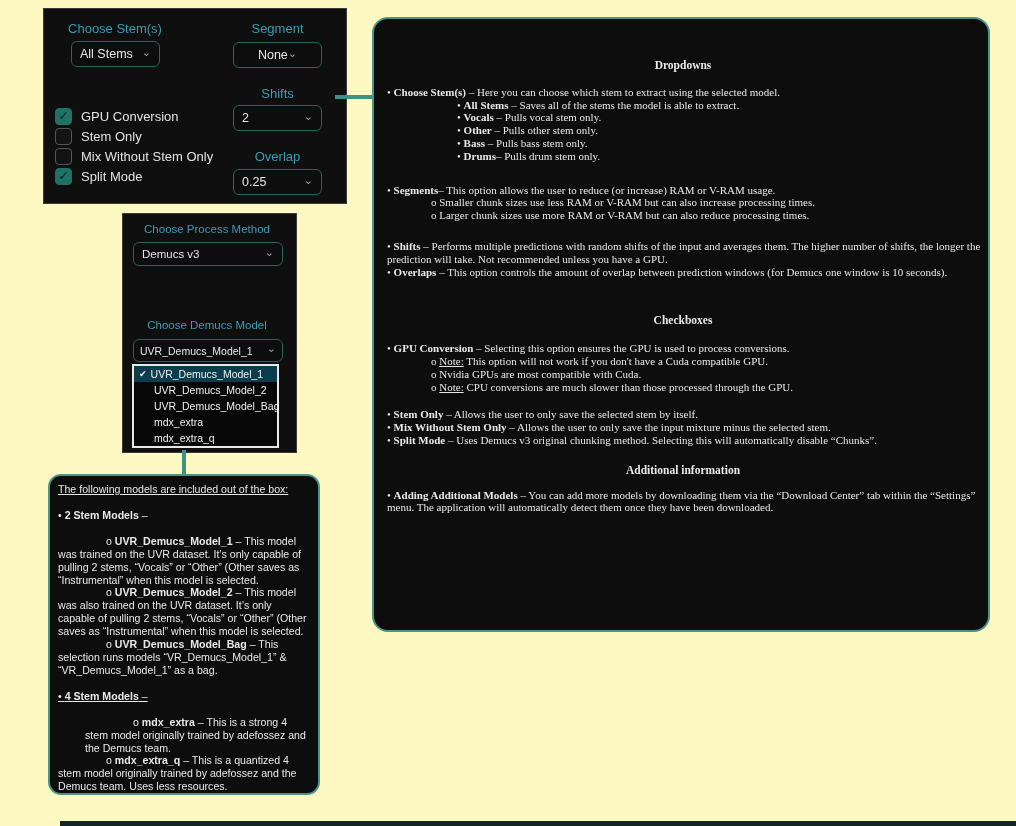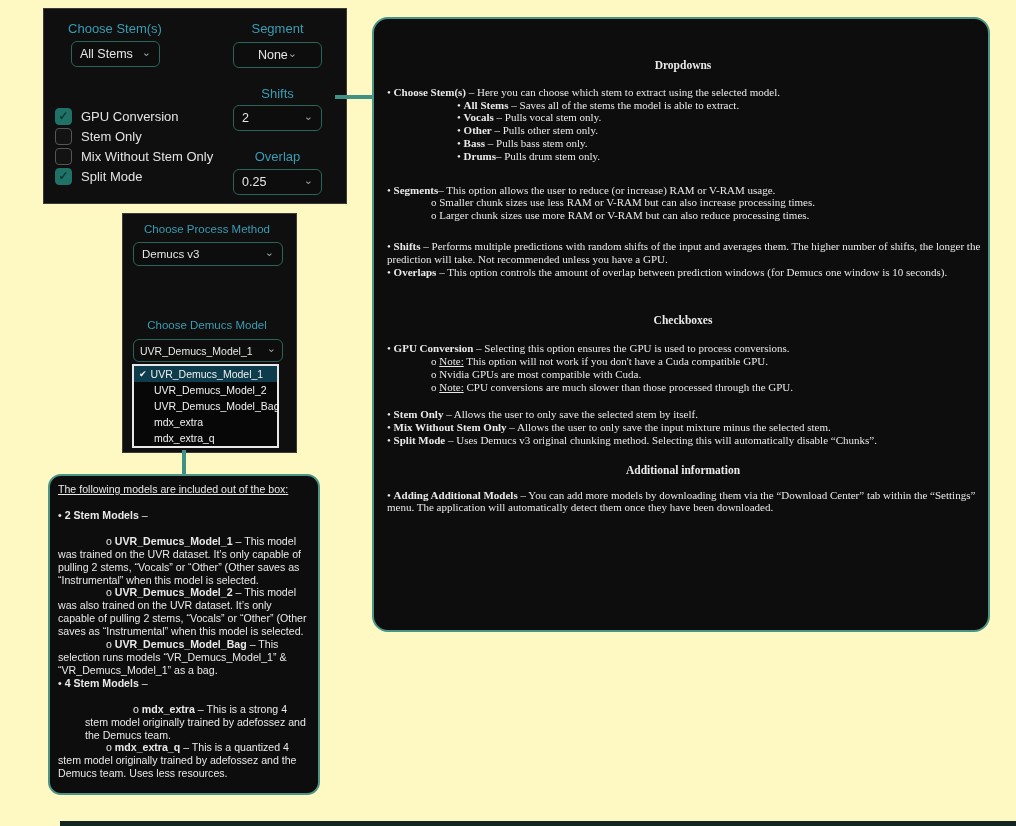--- a/index.html
+++ b/index.html
@@ -127,21 +127,21 @@
 
   <div class="conn" style="left:182px;top:450px;width:4px;height:27px;"></div>
 
   <div class="panel-teal" style="left:48px;top:474px;width:272px;height:321px;border-radius:13px;">
     <div class="note">
         <div class="line"><span class="u">The following models are included out of the box:</span></div>
         <div class="line" style="margin-top: 13px;"><span>• </span><span class="b">2 Stem Models</span><span> – </span></div>
         <div class="line fi" style="margin-top: 13px;"><span>o </span><span class="b">UVR_Demucs_Model_1</span><span> – This model was trained on the UVR dataset. It’s only capable of pulling 2 stems, “Vocals” or “Other” (Other saves as “Instrumental” when this model is selected.</span></div>
         <div class="line fi"><span>o </span><span class="b">UVR_Demucs_Model_2</span><span> – This model was also trained on the UVR dataset. It’s only capable of pulling 2 stems, “Vocals” or “Other” (Other saves as “Instrumental” when this model is selected.</span></div>
         <div class="line fi"><span>o </span><span class="b">UVR_Demucs_Model_Bag</span><span> – This selection runs models “VR_Demucs_Model_1” &amp; “VR_De­mucs_Model_1” as a bag.</span></div>
-        <div class="line" style="margin-top: 0;"><span>• </span><span class="b">4 Stem Models</span><span> – </span></div>
+        <div class="line" style="margin-top: 13px; text-decoration: underline;"><span>• </span><span class="b">4 Stem Models</span><span> – </span></div>
         <div class="line fi" style="margin-top: 13px; margin-left: 27px;"><span>o </span><span class="b">mdx_extra</span><span> – This is a strong 4 stem model originally trained by adefossez and the Demucs team.</span></div>
         <div class="line fi"><span>o </span><span class="b">mdx_extra_q</span><span> – This is a quantized 4 stem model originally trained by adefossez and the Demucs team. Uses less resources.</span></div>
       </div>
   </div>
 
   <div class="panel-teal" style="left:372px;top:17px;width:618px;height:615px;border-radius:16px;border-width:2.5px;font-family:Liberation Serif, serif;">
     <div class="docs">
         <div class="line heading"><span>Dropdowns</span></div>
         <div class="line" style="margin-top: 14px;"><span>• </span><span class="b">Choose Stem(s)</span><span> – Here you can choose which stem to extract using the selected model.</span></div>
         <div class="line ind2"><span>• </span><span class="b">All Stems</span><span> – Saves all of the stems the model is able to extract.</span></div>

